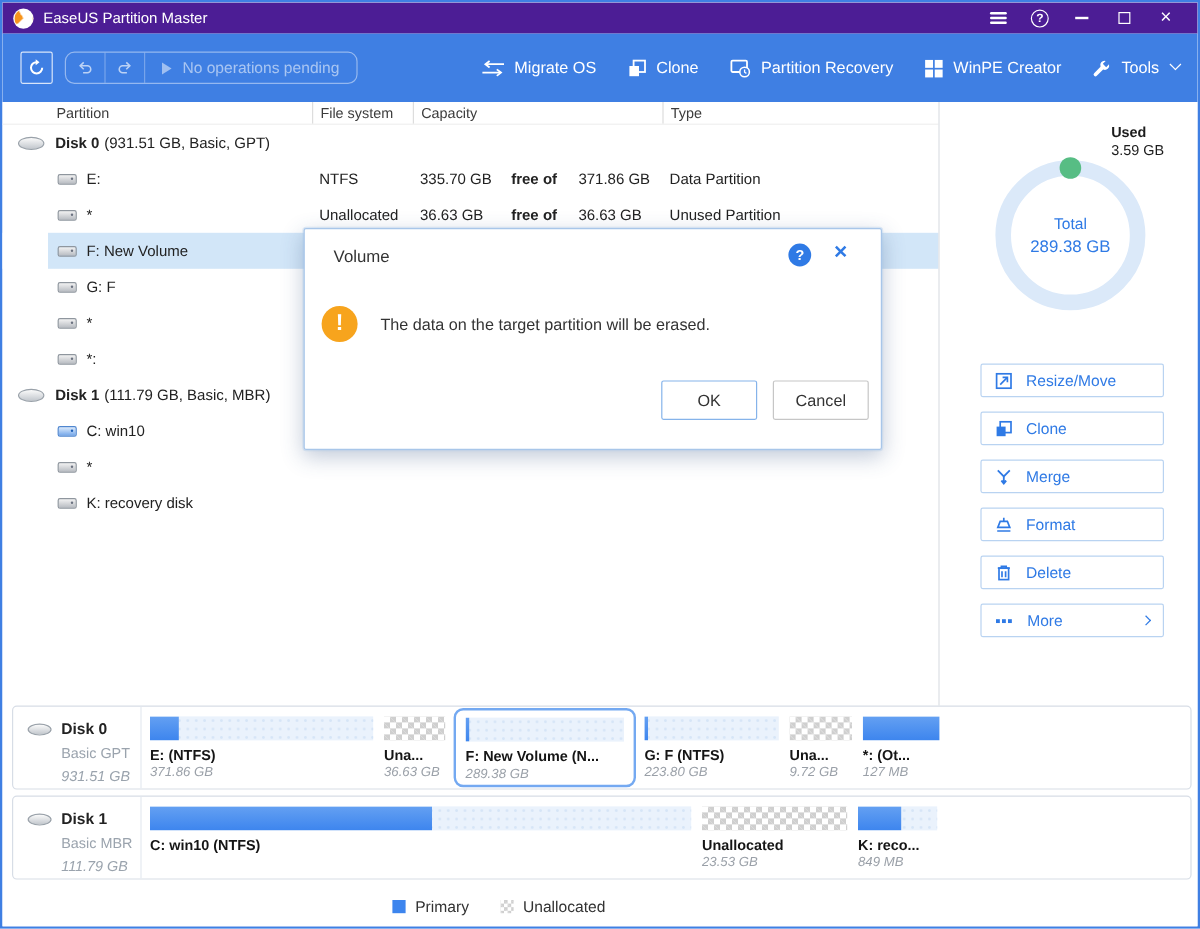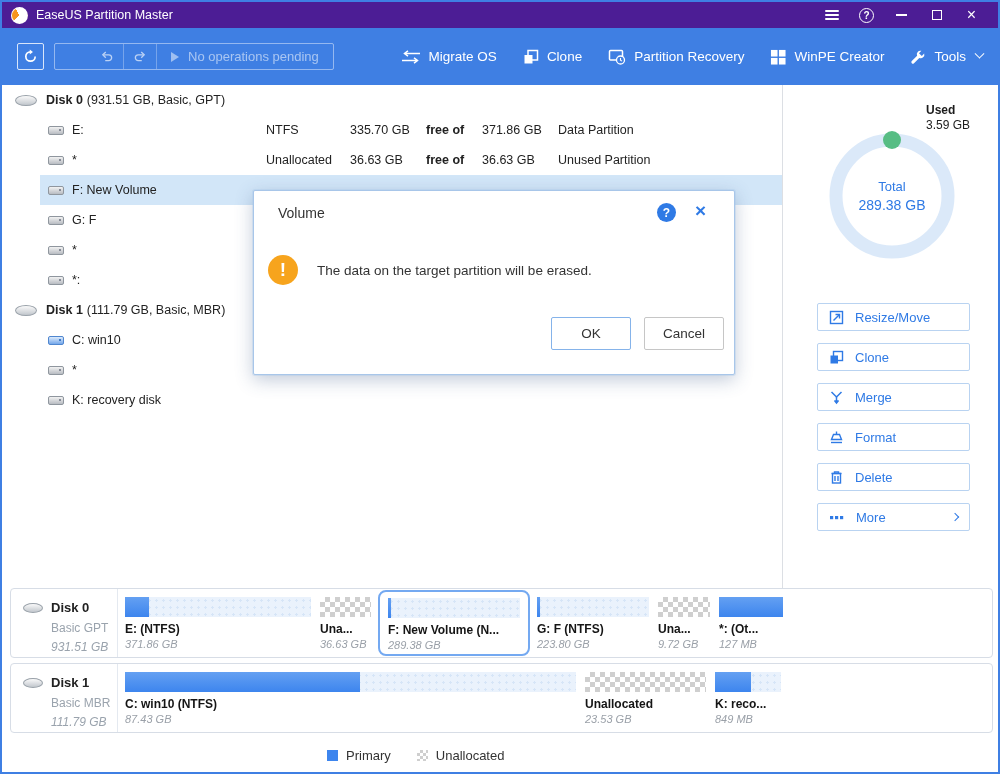--- a/index.html
+++ b/index.html
@@ -15,21 +15,21 @@
   .hamb { display:flex; flex-direction:column; gap:2px; }
   .hamb div { width:14px; height:2px; background:#fff; border-radius:1px; }
   .helpc { width:15px; height:15px; border:1.4px solid #fff; border-radius:50%; color:#fff; font-size:10px; font-weight:bold; display:flex; align-items:center; justify-content:center; }
   .minb { width:11px; height:2px; background:#fff; }
   .maxb { width:10px; height:10px; border:1.5px solid #fff; }
   .clsb { color:#fff; font-size:16px; line-height:1; }
 
   
   .toolbar { height:57px; background:#3f7fe3; display:flex; align-items:center; padding:0 15px; }
   .refresh { width:27px; height:27px; border:1px solid rgba(255,255,255,.8); border-radius:2px; display:flex; align-items:center; justify-content:center; cursor:pointer; }
-  .opgroup { margin-left:10px; height:27px; border:1px solid rgba(255,255,255,.45); border-radius:2px; display:flex; align-items:center;padding-left:36px; }
+  .opgroup { margin-left:10px; height:27px; border:1px solid rgba(255,255,255,.45); border-radius:8px; display:flex; align-items:center; }
   .opbtn { width:33px; height:100%; display:flex; align-items:center; justify-content:center; border-right:1px solid rgba(255,255,255,.45); opacity:.65; }
   .pending { display:flex; align-items:center; gap:9px; padding:0 14px; color:rgba(255,255,255,.55); font-size:13px; }
   .ptri { width:0; height:0; border-left:8px solid rgba(255,255,255,.5); border-top:5px solid transparent; border-bottom:5px solid transparent; }
   .tbright { margin-left:auto; display:flex; align-items:center; gap:26px; }
   .tbact { display:flex; align-items:center; gap:8px; color:#fff; font-size:13.5px; cursor:pointer; white-space:nowrap; }
   .chev { width:7px; height:7px; border-right:1.6px solid #fff; border-bottom:1.6px solid #fff; transform:rotate(45deg) translate(-2px,-2px); margin-left:2px; }
 
   
   .content { position:relative; height:687px; background:#fff; }
   .vdiv { position:absolute; left:780px; top:0; width:1px; height:503px; background:#dcdfe4; }
@@ -199,20 +199,26 @@
             <path fill="#fff" d="M14.2 4.6a3.6 3.6 0 0 1-4.9 4.3L4 14.2a1.5 1.5 0 0 1-2.2-2.2l5.3-5.3a3.6 3.6 0 0 1 4.3-4.9L9 4.2l2.8 2.8 2.4-2.4z"></path>
           </svg>
         <span>Tools</span>
         <div class="chev"></div>
       </div>
     </div>
   </div>
 
   <div class="content">
 
+    <div class="thead">
+      <div class="h1">Partition</div>
+      <div class="h2">File system</div>
+      <div class="h3">Capacity</div>
+      <div class="h4">Type</div>
+    </div>
 
     <div class="trow">
       <div class="c1">
           <span class="disk3d"></span>
           <span class="nm b">Disk 0</span>
           <span class="inf">(931.51 GB, Basic, GPT)</span>
         </div>
       <div class="c2"></div>
         <div class="c3"></div>
         <div class="c4"></div>
@@ -438,21 +444,20 @@
         <div class="dname">Disk 1</div>
         <div class="dstyle">Basic MBR</div>
         <div class="dsize">111.79 GB</div>
       </div>
       <div class="parts">
           <div class="pcell" style="width: 455px;">
             <div class="pbar track">
               <div class="used" style="width: 52%;"></div>
             </div>
             <div class="pname">C: win10 (NTFS)</div>
-            <div class="psize">87.43 GB</div>
           </div>
           <div class="pcell" style="width: 125px;">
             <div class="pbar checker"></div>
             <div class="pname">Unallocated</div>
             <div class="psize">23.53 GB</div>
           </div>
           <div class="pcell" style="width: 70px;">
             <div class="pbar track">
               <div class="used" style="width: 55%;"></div>
             </div>

